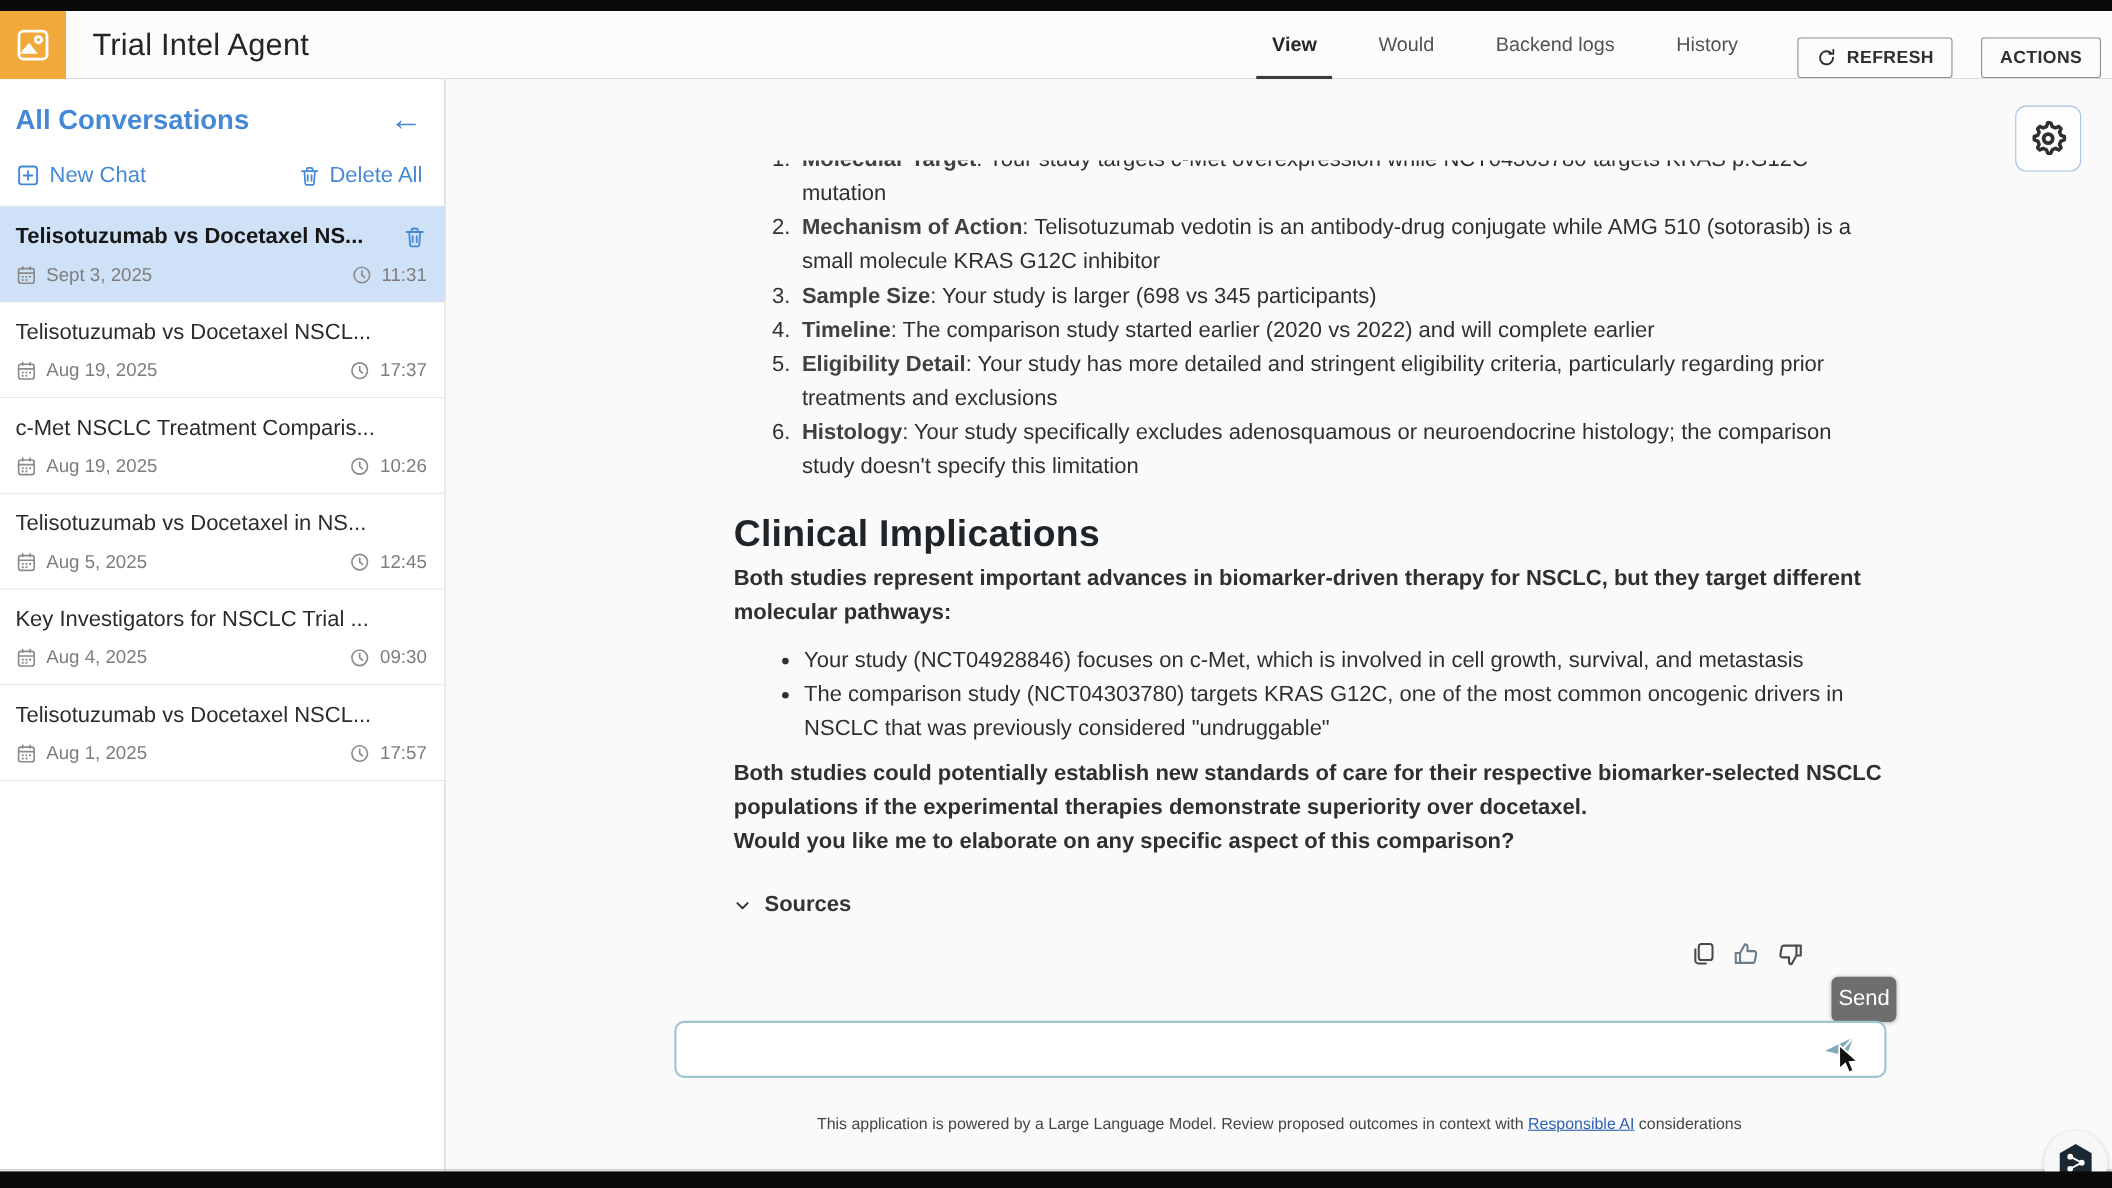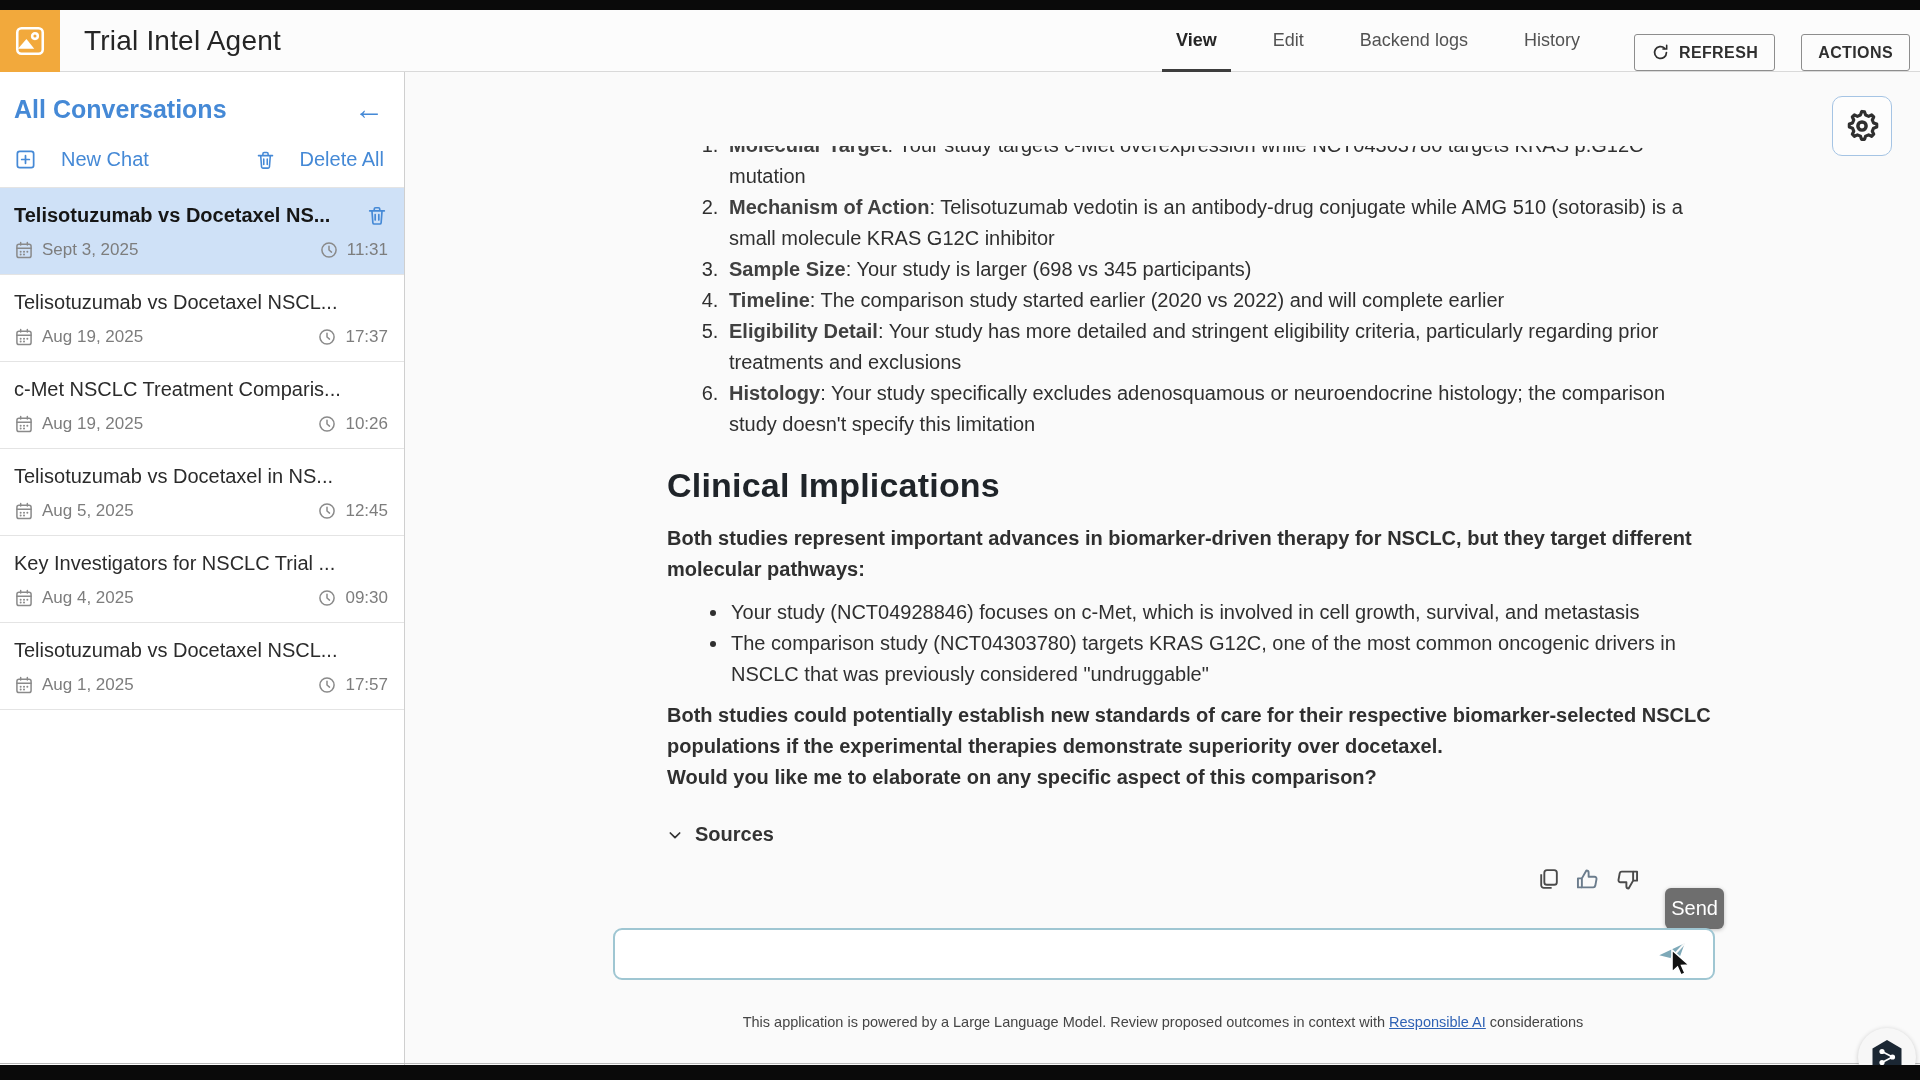--- a/index.html
+++ b/index.html
@@ -19,21 +19,21 @@
   .tab.active::after { content:""; position:absolute; left:14px; right:14px; bottom:-1px; height:3px; background:#3d3d3d; }
   .hbtn { display:flex; align-items:center; gap:9px; border:1px solid #8d8d8d; background:transparent; border-radius:3px; height:37px; padding:0 16px; font-family:inherit; font-size:16px; font-weight:700; color:#2f2f2f; letter-spacing:.4px; margin-left:26px; cursor:pointer; }
   .hbtn svg { display:block; }
 
   
   .sidebar { position:absolute; left:0; top:62px; width:405px; height:993px; background:#ffffff; border-right:1px solid #cfcfcf; }
   .sb-head { display:flex; align-items:center; justify-content:space-between; padding:22px 20px 6px 14px; }
   .sb-title { color:#4589d6; font-size:25px; font-weight:700; }
   .back-arrow { color:#4589d6; font-size:30px; line-height:1; cursor:pointer; }
   .sb-actions { display:flex; align-items:center; justify-content:space-between; padding:18px 20px 16px 14px; border-bottom:1px solid #e4e4e4; }
-  .sb-link { display:flex; align-items:center; gap:24px; color:#4589d6; font-size:20px; cursor:pointer; }
+  .sb-link { display:flex; align-items:center; gap:8px; color:#4589d6; font-size:20px; cursor:pointer; }
   .conv-item { padding:16px 16px 14px 14px; border-bottom:1px solid #e4e4e4; cursor:pointer; background:#fff; }
   .conv-item.selected { background:#cfe1f7; }
   .conv-top { display:flex; align-items:center; justify-content:space-between; }
   .conv-title { font-size:20px; color:#2b2b2b; white-space:nowrap; overflow:hidden; max-width:330px; }
   .conv-item.selected .conv-title { font-weight:700; color:#161616; }
   .conv-trash { display:none; }
   .conv-item.selected .conv-trash { display:block; }
   .conv-meta { display:flex; align-items:center; justify-content:space-between; margin-top:13px; color:#7d7d7d; font-size:17px; }
   .meta-cell { display:flex; align-items:center; gap:8px; }
 
@@ -41,21 +41,21 @@
   .main { position:absolute; left:406px; top:62px; width:1514px; height:993px; background:#fafafa; }
   .gear-btn { position:absolute; top:24px; right:28px; width:60px; height:60px; border:1px solid #a5c4e4; border-radius:10px; background:#fdfdfd; display:flex; align-items:center; justify-content:center; cursor:pointer; }
 
   .chat-viewport { position:absolute; left:0; top:74px; width:100%; height:744px; overflow:hidden; }
   .chat-col { width:1046px; margin-left:261px; margin-top:-16px; color:#2f2f2f; font-size:20px; line-height:31px; }
   .chat-col ol { margin:0; padding-left:57px; }
   .chat-col ol li { padding-left:5px; }
   .chat-col ul { margin:12px 0 0 0; padding-left:62px; }
   .chat-col ul li { padding-left:2px; }
   .term { font-weight:700; color:#404040; }
-  .chat-h1 { font-size:34px; font-weight:700; color:#1f2429; margin-top:30px; margin-bottom:22px; letter-spacing:.2px; }
+  .chat-h1 { font-size:34px; font-weight:700; color:#1f2429; margin-top:30px; margin-bottom:10px; letter-spacing:.2px; }
   .para { margin-top:0;font-weight:bold; }
   .para + .para { margin-top:0; }
   .para-gap { margin-top:10px; }
   .sources-row { display:flex; align-items:center; gap:12px; margin-top:26px; font-size:20px; font-weight:700; color:#333; cursor:pointer; }
   .msg-actions { display:flex; justify-content:flex-end; gap:13px; margin-top:16px; padding-right:72px; }
   .msg-actions .aicon { cursor:pointer; display:block; }
 
   .send-tooltip { position:absolute; top:816px; right:196px; background:#6e6e6e; color:#fff; font-size:20px; padding:9px 6px; border-radius:6px; box-shadow:0 1px 4px rgba(0,0,0,.25); }
   .composer { position:absolute; top:856px; left:207px; width:1102px; height:52px; background:#fff; border:2px solid #9fc6d2; border-radius:9px; display:flex; align-items:center; }
   .composer input { flex:1; border:none; outline:none; background:transparent; font-family:inherit; font-size:20px; color:#333; padding:0 60px 0 17px; }
@@ -89,21 +89,21 @@
     <div class="app-title">Trial Intel Agent</div>
 
     <div class="header-right">
       <div class="tabs">
 
           <div class="tab active">
             <span>View</span>
           </div>
 
           <div class="tab">
-            <span>Edit</span>
+            <span>Would</span>
           </div>
 
           <div class="tab">
             <span>Backend logs</span>
           </div>
 
           <div class="tab">
             <span>History</span>
           </div>
         </div>

